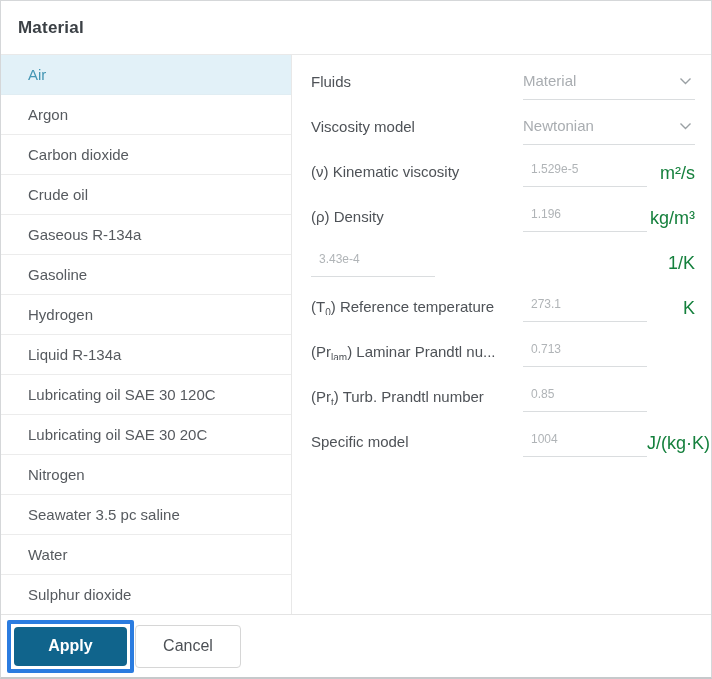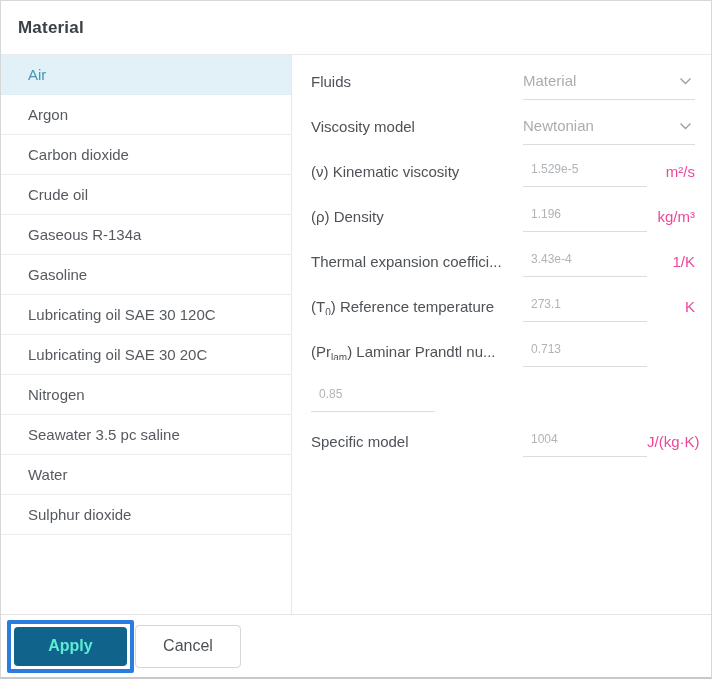--- a/index.html
+++ b/index.html
@@ -74,41 +74,41 @@
 
   .input-box {
     width:124px; flex:0 0 124px;
     border-bottom:1px solid #dadddf;
     padding:0 0 10px 8px;
     font-size:12px; color:#b0b4b7;
     cursor:text;
   }
   .unit {
     flex:1 1 auto; text-align:right;
-    font-size:15px; color:#ec4899;
+    font-size:18px; color:#15803d;
     padding-top:1px;
   }
 
   
   .footer {
     height:63px; flex:0 0 63px;
     border-top:1px solid #e4e4e4;
     display:flex; align-items:center;
     padding-left:6px;
   }
   .apply-ring {
     border:4px solid #2b7ce0;
     background:#ffffff;
     padding:3px;
     border-radius:2px;
     display:inline-block;
   }
   .apply-btn {
     width:113px; height:39px;
-    background:#10648c; color:#5eead4;
+    background:#10648c; color:#ffffff;
     font-family:"Liberation Sans", sans-serif;
     font-size:16px; font-weight:700;
     border:none; border-radius:4px;
     cursor:pointer; display:block;
   }
   .cancel-btn {
     width:106px; height:43px;
     margin-left:1px;
     background:#ffffff; color:#4c5055;
     font-family:"Liberation Sans", sans-serif;
@@ -140,20 +140,26 @@
         <div class="list-item">
           <span>Crude oil</span>
         </div>
         <div class="list-item">
           <span>Gaseous R-134a</span>
         </div>
         <div class="list-item">
           <span>Gasoline</span>
         </div>
         <div class="list-item">
+          <span>Hydrogen</span>
+        </div>
+        <div class="list-item">
+          <span>Liquid R-134a</span>
+        </div>
+        <div class="list-item">
           <span>Lubricating oil SAE 30 120C</span>
         </div>
         <div class="list-item">
           <span>Lubricating oil SAE 30 20C</span>
         </div>
         <div class="list-item">
           <span>Nitrogen</span>
         </div>
         <div class="list-item">
           <span>Seawater 3.5 pc saline</span>
@@ -196,40 +202,40 @@
           </div>
         </div>
         <div class="form-row">
           <div class="form-label">(ρ) Density</div>
           <div class="control">
             <div class="input-box">1.196</div>
             <span class="unit">kg/m³</span>
           </div>
         </div>
         <div class="form-row">
-          <div class="form-label">Thermal expansion coeffici...</div>
           <div class="control">
             <div class="input-box">3.43e-4</div>
             <span class="unit">1/K</span>
           </div>
         </div>
         <div class="form-row">
           <div class="form-label">(T<sub>0</sub>) Reference temperature</div>
           <div class="control">
             <div class="input-box">273.1</div>
             <span class="unit">K</span>
           </div>
         </div>
         <div class="form-row">
           <div class="form-label">(Pr<sub>lam</sub>) Laminar Prandtl nu...</div>
           <div class="control">
             <div class="input-box">0.713</div>
           </div>
         </div>
         <div class="form-row">
+          <div class="form-label">(Pr<sub>t</sub>) Turb. Prandtl number</div>
           <div class="control">
             <div class="input-box">0.85</div>
           </div>
         </div>
         <div class="form-row">
           <div class="form-label">Specific model</div>
           <div class="control">
             <div class="input-box">1004</div>
             <span class="unit">J/(kg·K)</span>
           </div>

